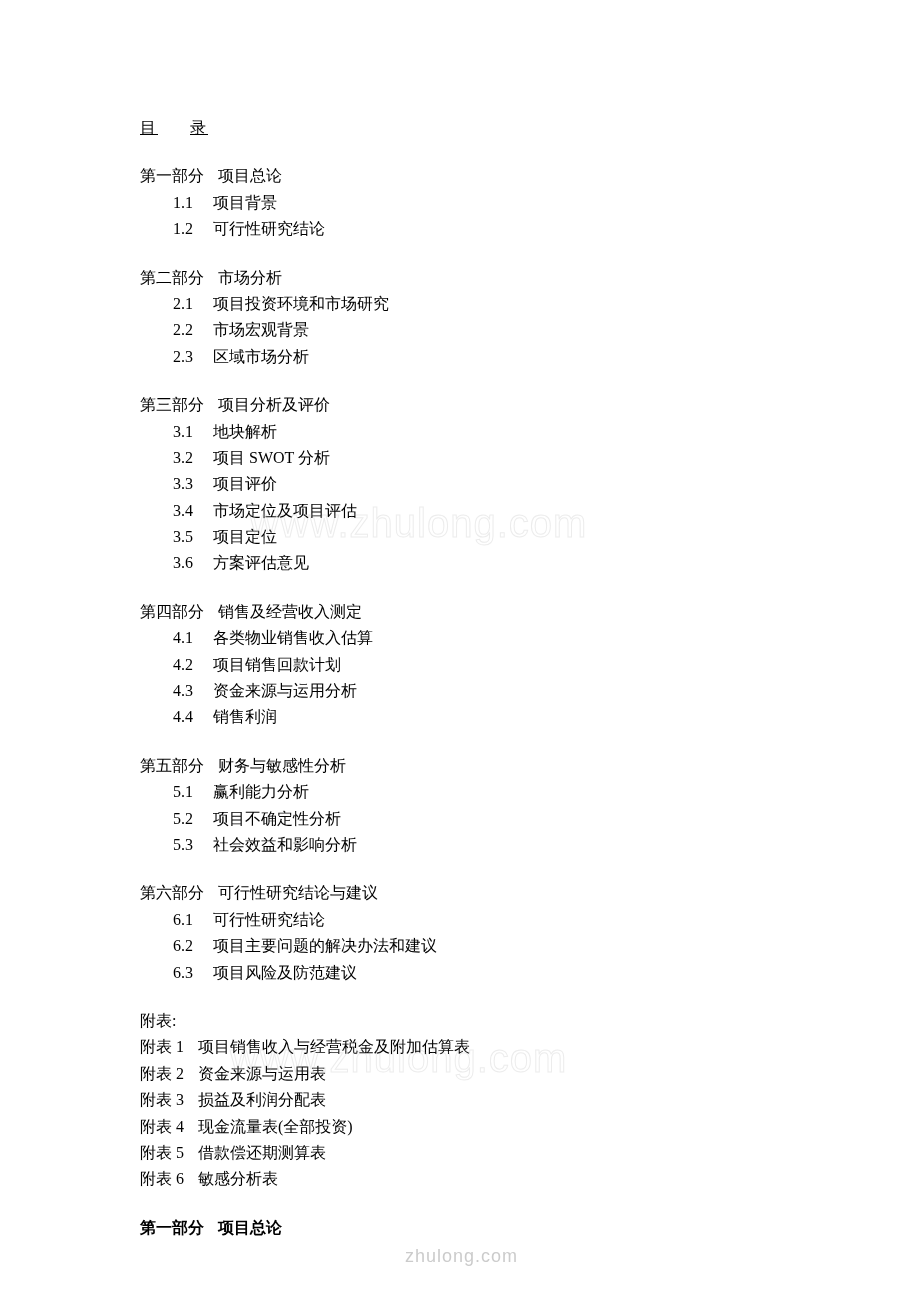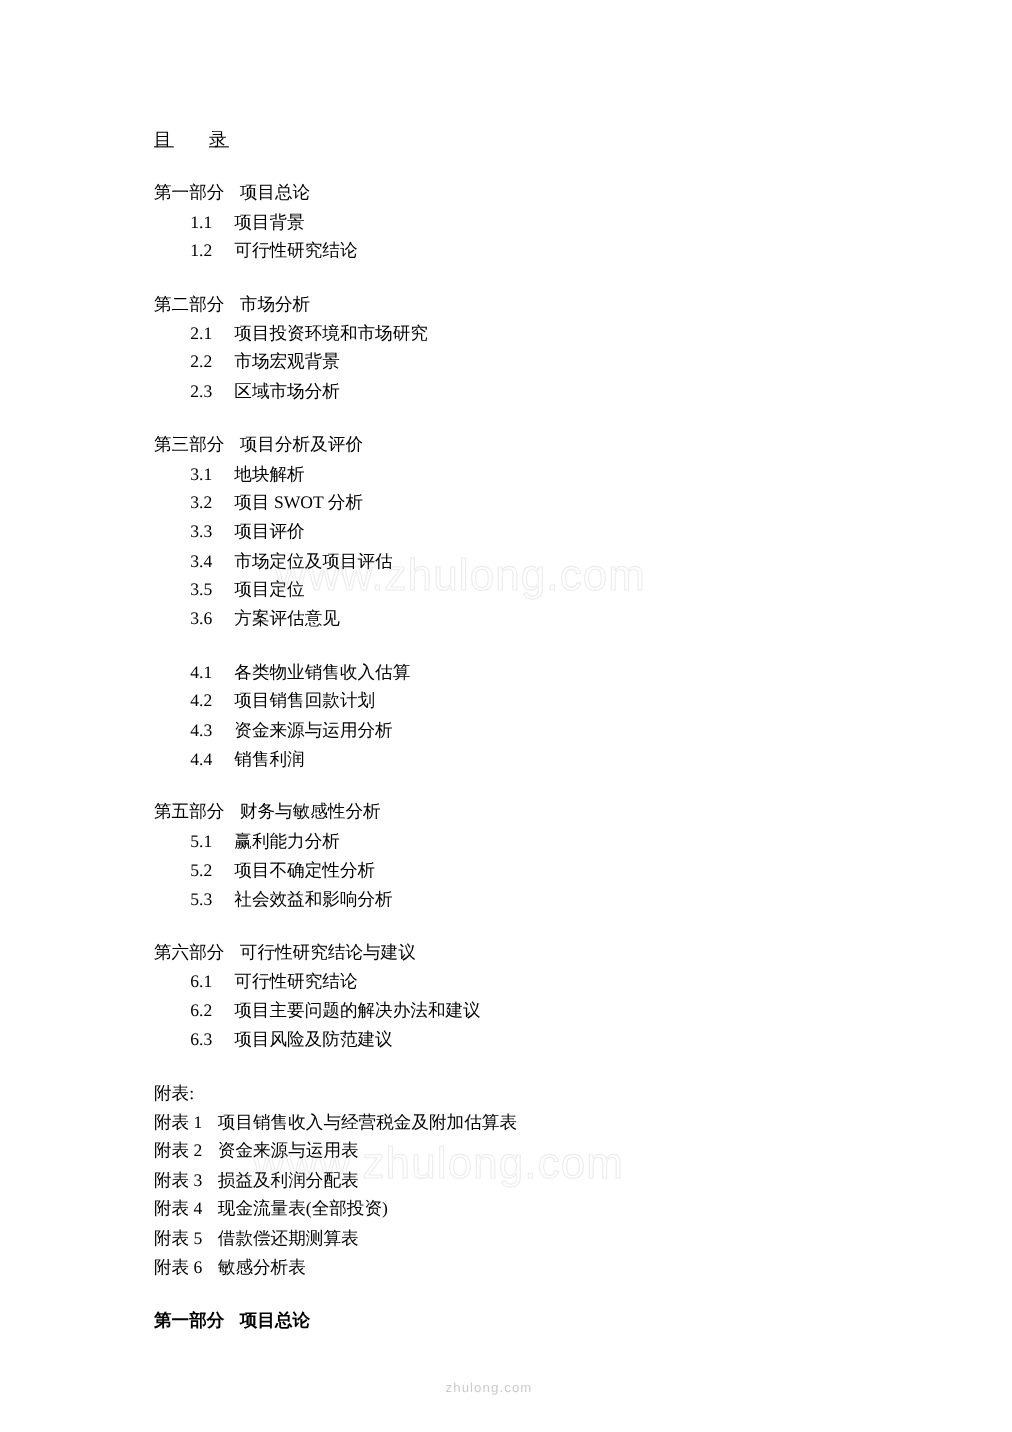--- a/index.html
+++ b/index.html
@@ -86,21 +86,21 @@
     .wm2 {
       top: 1025px;
       left: 230px;
       font-size: 40px;
       -webkit-text-stroke: 1px rgba(180,180,180,0.25);
       color: transparent;
     }
     .wm3 {
       bottom: 30px;
       left: 405px;
-      font-size: 12px;
+      font-size: 18px;
       color: rgba(160,160,160,0.55);
     }
   </style>
 </head>
 <body>
 
 <div class="toc-title">
   <span>目</span><span class="gap"></span><span>录</span>
 </div>
 
@@ -119,20 +119,21 @@
     <div class="section">
       <div class="section-heading"><span>第三部分</span><span class="num-gap"></span><span>项目分析及评价</span></div>
       <div class="item"><span class="num">3.1</span><span class="igap"></span><span>地块解析</span></div>
       <div class="item"><span class="num">3.2</span><span class="igap"></span><span>项目 SWOT 分析</span></div>
       <div class="item"><span class="num">3.3</span><span class="igap"></span><span>项目评价</span></div>
       <div class="item"><span class="num">3.4</span><span class="igap"></span><span>市场定位及项目评估</span></div>
       <div class="item"><span class="num">3.5</span><span class="igap"></span><span>项目定位</span></div>
       <div class="item"><span class="num">3.6</span><span class="igap"></span><span>方案评估意见</span></div>
     </div>
     <div class="section">
+      <div class="section-heading"><span>第四部分</span><span class="num-gap"></span><span>销售及经营收入测定</span></div>
       <div class="item"><span class="num">4.1</span><span class="igap"></span><span>各类物业销售收入估算</span></div>
       <div class="item"><span class="num">4.2</span><span class="igap"></span><span>项目销售回款计划</span></div>
       <div class="item"><span class="num">4.3</span><span class="igap"></span><span>资金来源与运用分析</span></div>
       <div class="item"><span class="num">4.4</span><span class="igap"></span><span>销售利润</span></div>
     </div>
     <div class="section">
       <div class="section-heading"><span>第五部分</span><span class="num-gap"></span><span>财务与敏感性分析</span></div>
       <div class="item"><span class="num">5.1</span><span class="igap"></span><span>赢利能力分析</span></div>
       <div class="item"><span class="num">5.2</span><span class="igap"></span><span>项目不确定性分析</span></div>
       <div class="item"><span class="num">5.3</span><span class="igap"></span><span>社会效益和影响分析</span></div>

